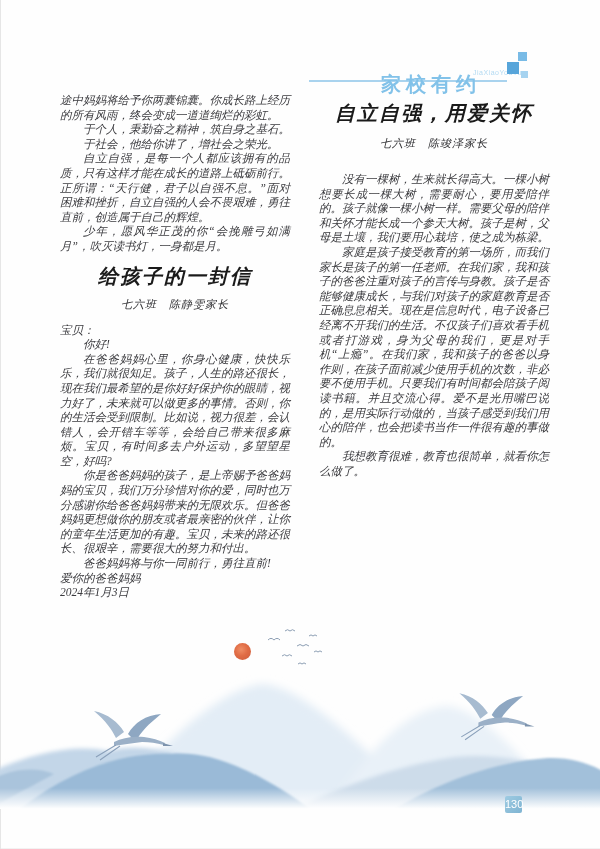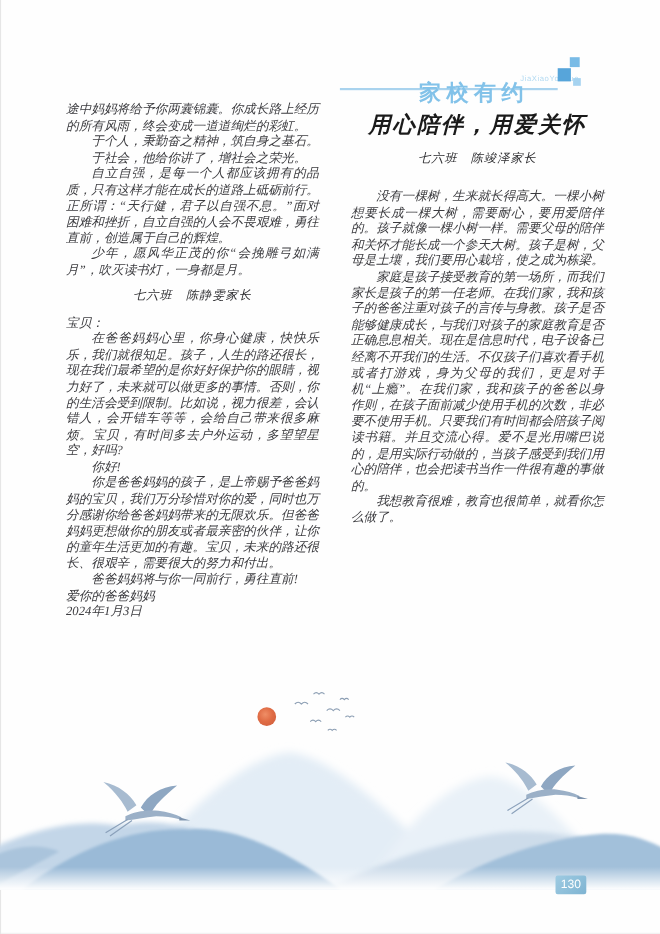--- a/index.html
+++ b/index.html
@@ -63,21 +63,21 @@
 
   
   .mountains { position:absolute; left:0; top:594px; z-index:0; }
   .sun {
     position:absolute; left:234px; top:643px; width:17px; height:17px;
     border-radius:50%; z-index:1; filter:blur(0.4px);
     background:radial-gradient(circle at 42% 38%,
       #ef8e66 0%, #e06c45 45%, #d4623f 78%, rgba(212,98,63,0) 100%);
   }
   .page-number {
-    position:absolute; left:505px; top:796px; width:28px; height:17px;
+    position:absolute; left:505px; top:796px; width:17px; height:17px;
     background:linear-gradient(135deg,#9ecbe2 0%, #7fb4d2 100%);
     border-radius:2px; color:#ffffff; z-index:3;
     font-family:"Liberation Sans","DejaVu Sans",sans-serif;
     font-size:11px; line-height:17px; text-align:center;
   }
 </style>
 </head>
 <body>
 
 <div class="page">
@@ -154,34 +154,35 @@
 
   <div class="columns">
 
     <section class="col left-col">
       <p class="body">途中妈妈将给予你两囊锦囊。你成长路上经历的所有风雨，终会变成一道道绚烂的彩虹。</p>
       <p class="body indent">于个人，秉勤奋之精神，筑自身之基石。</p>
       <p class="body indent">于社会，他给你讲了，增社会之荣光。</p>
       <p class="body indent">自立自强，是每一个人都应该拥有的品质，只有这样才能在成长的道路上砥砺前行。正所谓：“天行健，君子以自强不息。”面对困难和挫折，自立自强的人会不畏艰难，勇往直前，创造属于自己的辉煌。</p>
       <p class="body indent">少年，愿风华正茂的你“会挽雕弓如满月”，吹灭读书灯，一身都是月。</p>
 
+      <h2 class="article-title">给孩子的一封信</h2>
       <p class="byline">七六班　陈静雯家长</p>
 
       <p class="body">宝贝：</p>
+      <p class="body indent">你好!</p>
       <p class="body indent">在爸爸妈妈心里，你身心健康，快快乐乐，我们就很知足。孩子，人生的路还很长，现在我们最希望的是你好好保护你的眼睛，视力好了，未来就可以做更多的事情。否则，你的生活会受到限制。比如说，视力很差，会认错人，会开错车等等，会给自己带来很多麻烦。宝贝，有时间多去户外运动，多望望星空，好吗?</p>
-      <p class="body indent">你好!</p>
       <p class="body indent">你是爸爸妈妈的孩子，是上帝赐予爸爸妈妈的宝贝，我们万分珍惜对你的爱，同时也万分感谢你给爸爸妈妈带来的无限欢乐。但爸爸妈妈更想做你的朋友或者最亲密的伙伴，让你的童年生活更加的有趣。宝贝，未来的路还很长、很艰辛，需要很大的努力和付出。</p>
       <p class="body indent">爸爸妈妈将与你一同前行，勇往直前!</p>
 
       <p class="body sig sig-name">爱你的爸爸妈妈</p>
       <p class="body sig sig-date">2024年1月3日</p>
     </section>
 
     <section class="col right-col">
-      <h2 class="article-title">用心陪伴，用爱关怀</h2>
+      <h2 class="article-title">自立自强，用爱关怀</h2>
       <p class="byline">七六班　陈竣泽家长</p>
 
       <p class="body indent">没有一棵树，生来就长得高大。一棵小树想要长成一棵大树，需要耐心，要用爱陪伴的。孩子就像一棵小树一样。需要父母的陪伴和关怀才能长成一个参天大树。孩子是树，父母是土壤，我们要用心栽培，使之成为栋梁。</p>
       <p class="body indent">家庭是孩子接受教育的第一场所，而我们家长是孩子的第一任老师。在我们家，我和孩子的爸爸注重对孩子的言传与身教。孩子是否能够健康成长，与我们对孩子的家庭教育是否正确息息相关。现在是信息时代，电子设备已经离不开我们的生活。不仅孩子们喜欢看手机或者打游戏，身为父母的我们，更是对手机“上瘾”。在我们家，我和孩子的爸爸以身作则，在孩子面前减少使用手机的次数，非必要不使用手机。只要我们有时间都会陪孩子阅读书籍。并且交流心得。爱不是光用嘴巴说的，是用实际行动做的，当孩子感受到我们用心的陪伴，也会把读书当作一件很有趣的事做的。</p>
       <p class="body indent">我想教育很难，教育也很简单，就看你怎么做了。</p>
     </section>
   </div>
 
   <div class="page-number">130</div>
 

